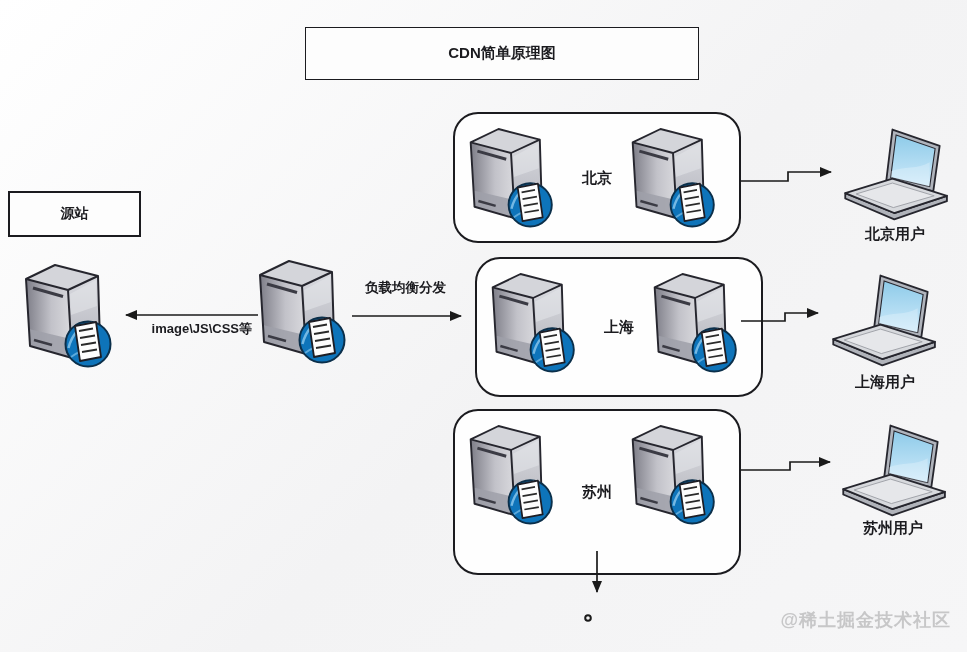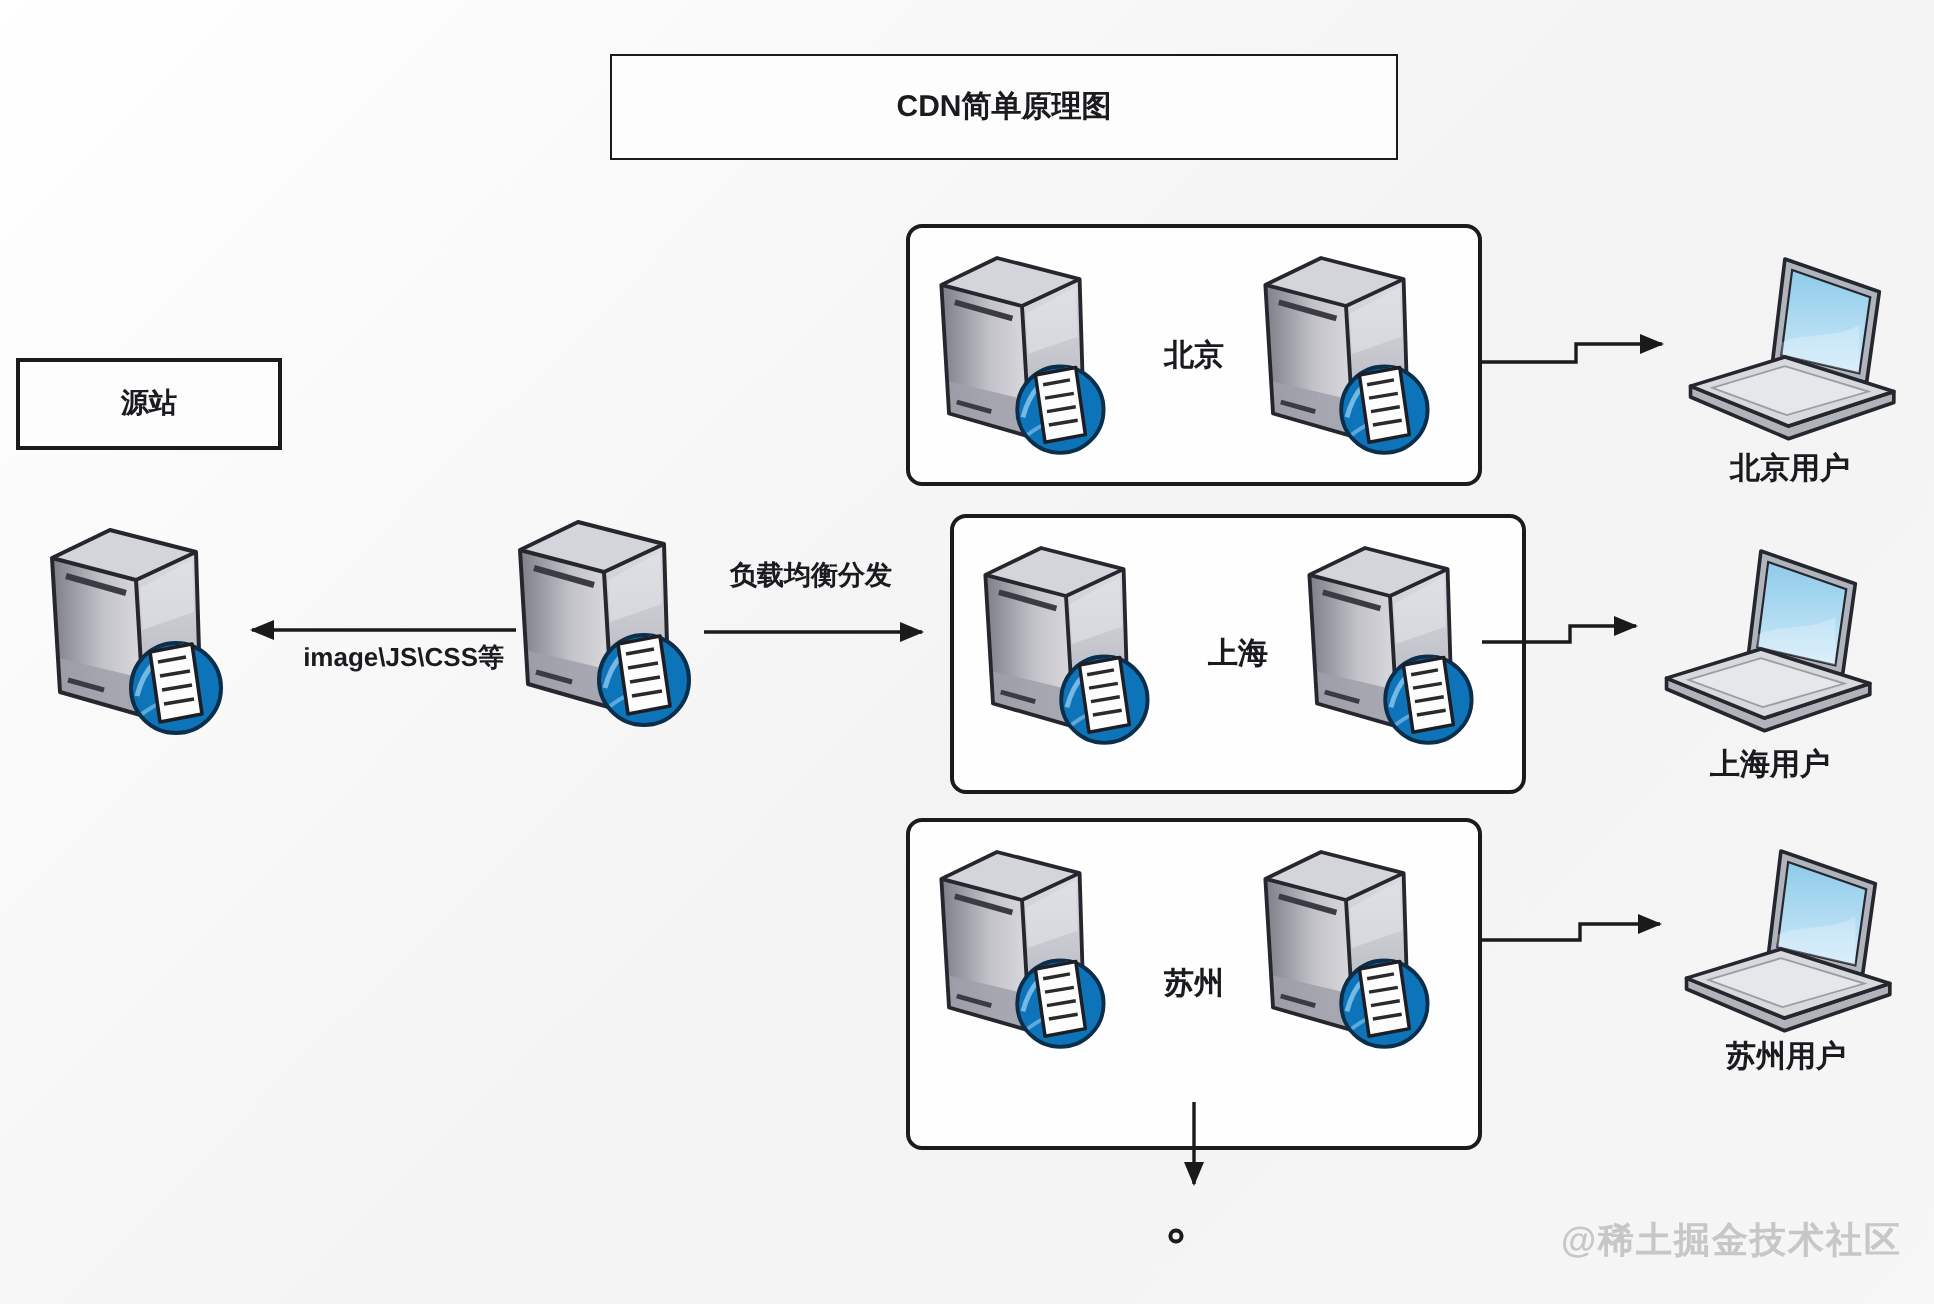--- a/index.html
+++ b/index.html
@@ -8,23 +8,23 @@
     background:linear-gradient(135deg,#ffffff 0%,#f3f3f4 55%,#f6f6f7 100%);
     font-family:"Liberation Sans","DejaVu Sans",sans-serif;
     color:#1b1b1f;
   }
   .box{
     position:absolute;background:#fdfdfd;border:2px solid #1b1b1f;
     display:flex;align-items:center;justify-content:center;
     box-sizing:border-box;
   }
   .title-box{left:305px;top:27px;width:394px;height:53px;border-radius:0;border-width:1.5px;font-size:15px;font-weight:600;}
-  .origin-box{left:8px;top:179px;width:133px;height:46px;border-width:2.5px;font-size:14px;font-weight:600;}
+  .origin-box{left:8px;top:191px;width:133px;height:46px;border-width:2.5px;font-size:14px;font-weight:600;}
   .cdn-box{left:228px;top:206px;width:137px;height:41px;font-size:13px;font-weight:600;}
-  .region-box{border-radius:8px;background:#fefefe;}
+  .region-box{border-radius:25px;background:#fefefe;}
   .region-beijing{left:453px;top:112px;width:288px;height:131px;}
   .region-shanghai{left:475px;top:257px;width:288px;height:140px;font-family:Liberation Serif, serif;}
   .region-suzhou{left:453px;top:409px;width:288px;height:166px;}
   .region-box{position:absolute;border:2px solid #1b1b1f;box-sizing:border-box;}
   .region-name{
     position:absolute;left:0;right:0;top:50%;transform:translateY(-50%);
     text-align:center;font-size:15px;font-weight:600;
   }
   .server{position:absolute;}
   .srv-in-box-1{left:8px;top:10px;}

